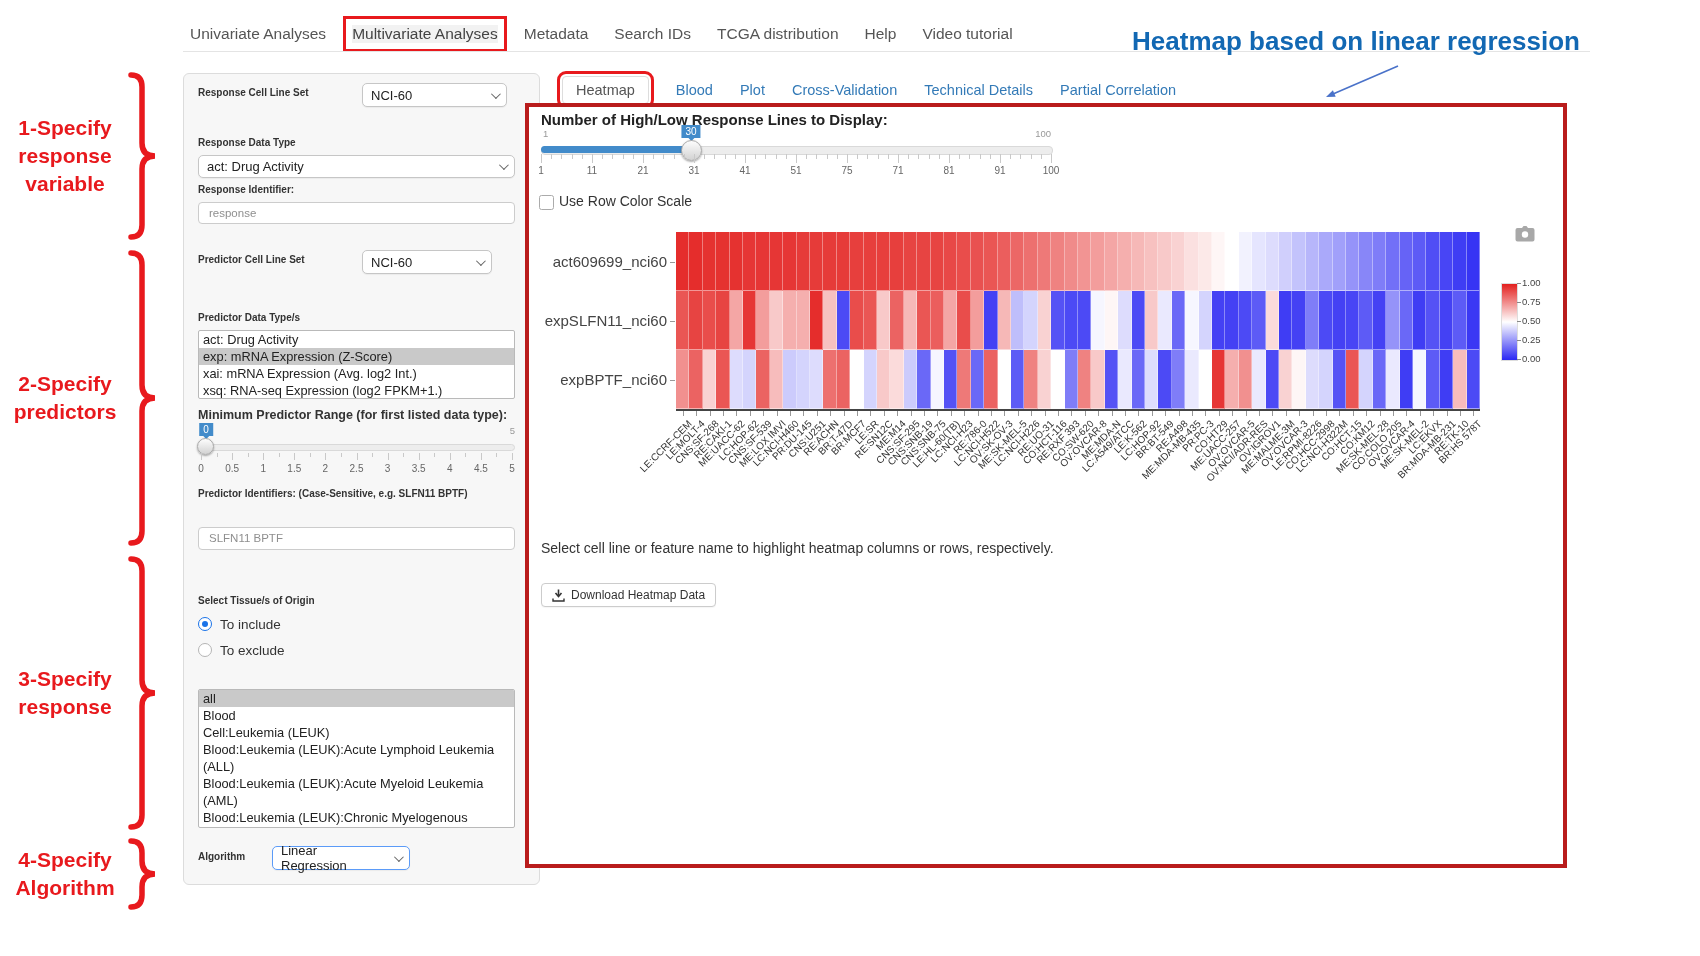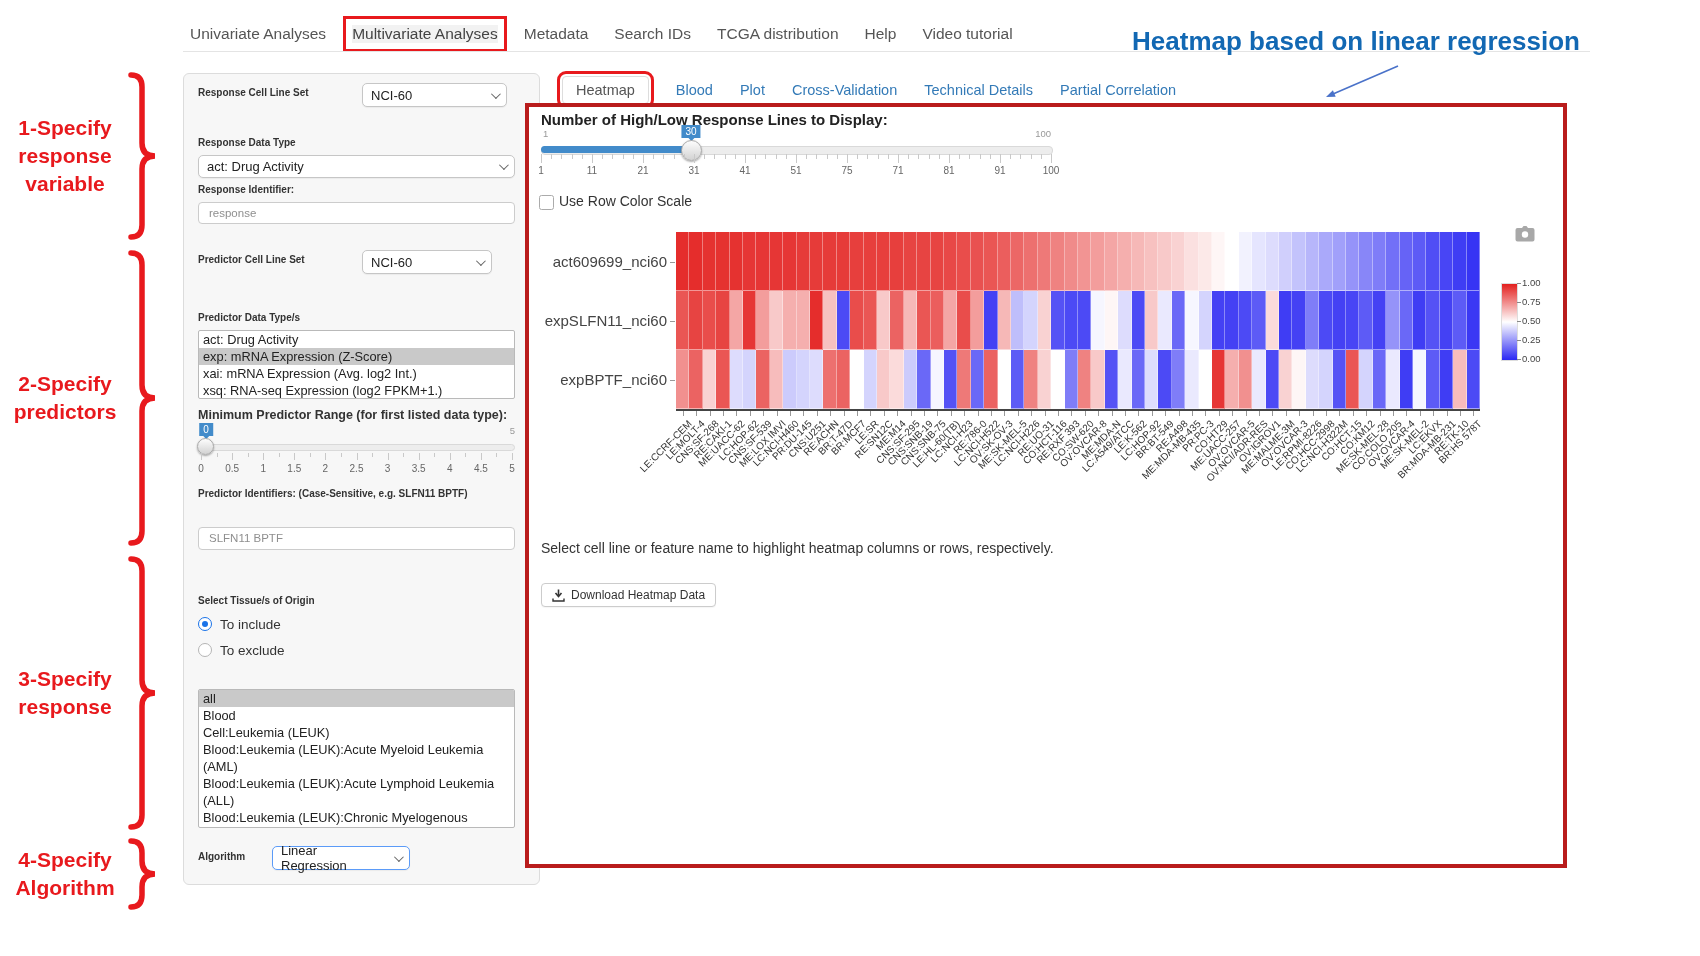--- a/index.html
+++ b/index.html
@@ -213,22 +213,22 @@
     <div class="lbl" style="left:14px;top:521px;">Select Tissue/s of Origin</div>
     <div class="radio on" style="left:14px;top:543px;"></div>
     <div class="rlabel" style="left:36px;top:543px;">To include</div>
     <div class="radio" style="left:14px;top:569px;"></div>
     <div class="rlabel" style="left:36px;top:569px;">To exclude</div>
 
     <ul class="listbox" id="tissue-list" style="left:14px;top:615px;width:317px;height:139px;">
         <li class="on">all</li>
         <li>Blood</li>
         <li>Cell:Leukemia (LEUK)</li>
+        <li>Blood:Leukemia (LEUK):Acute Lymphoid Leukemia (ALL)</li>
         <li>Blood:Leukemia (LEUK):Acute Myeloid Leukemia (AML)</li>
-        <li>Blood:Leukemia (LEUK):Acute Lymphoid Leukemia (ALL)</li>
         <li>Blood:Leukemia (LEUK):Chronic Myelogenous Leukemia (CML)</li>
       </ul>
 
     <div class="lbl" style="left:14px;top:777px;">Algorithm</div>
     <div class="sel" style="left:88px;top:772px;width:138px;height:24px;border:1.5px solid #5b9bf8;">
       <span>Linear Regression</span>
       <span class="chev"></span>
     </div>
   </div>
 

